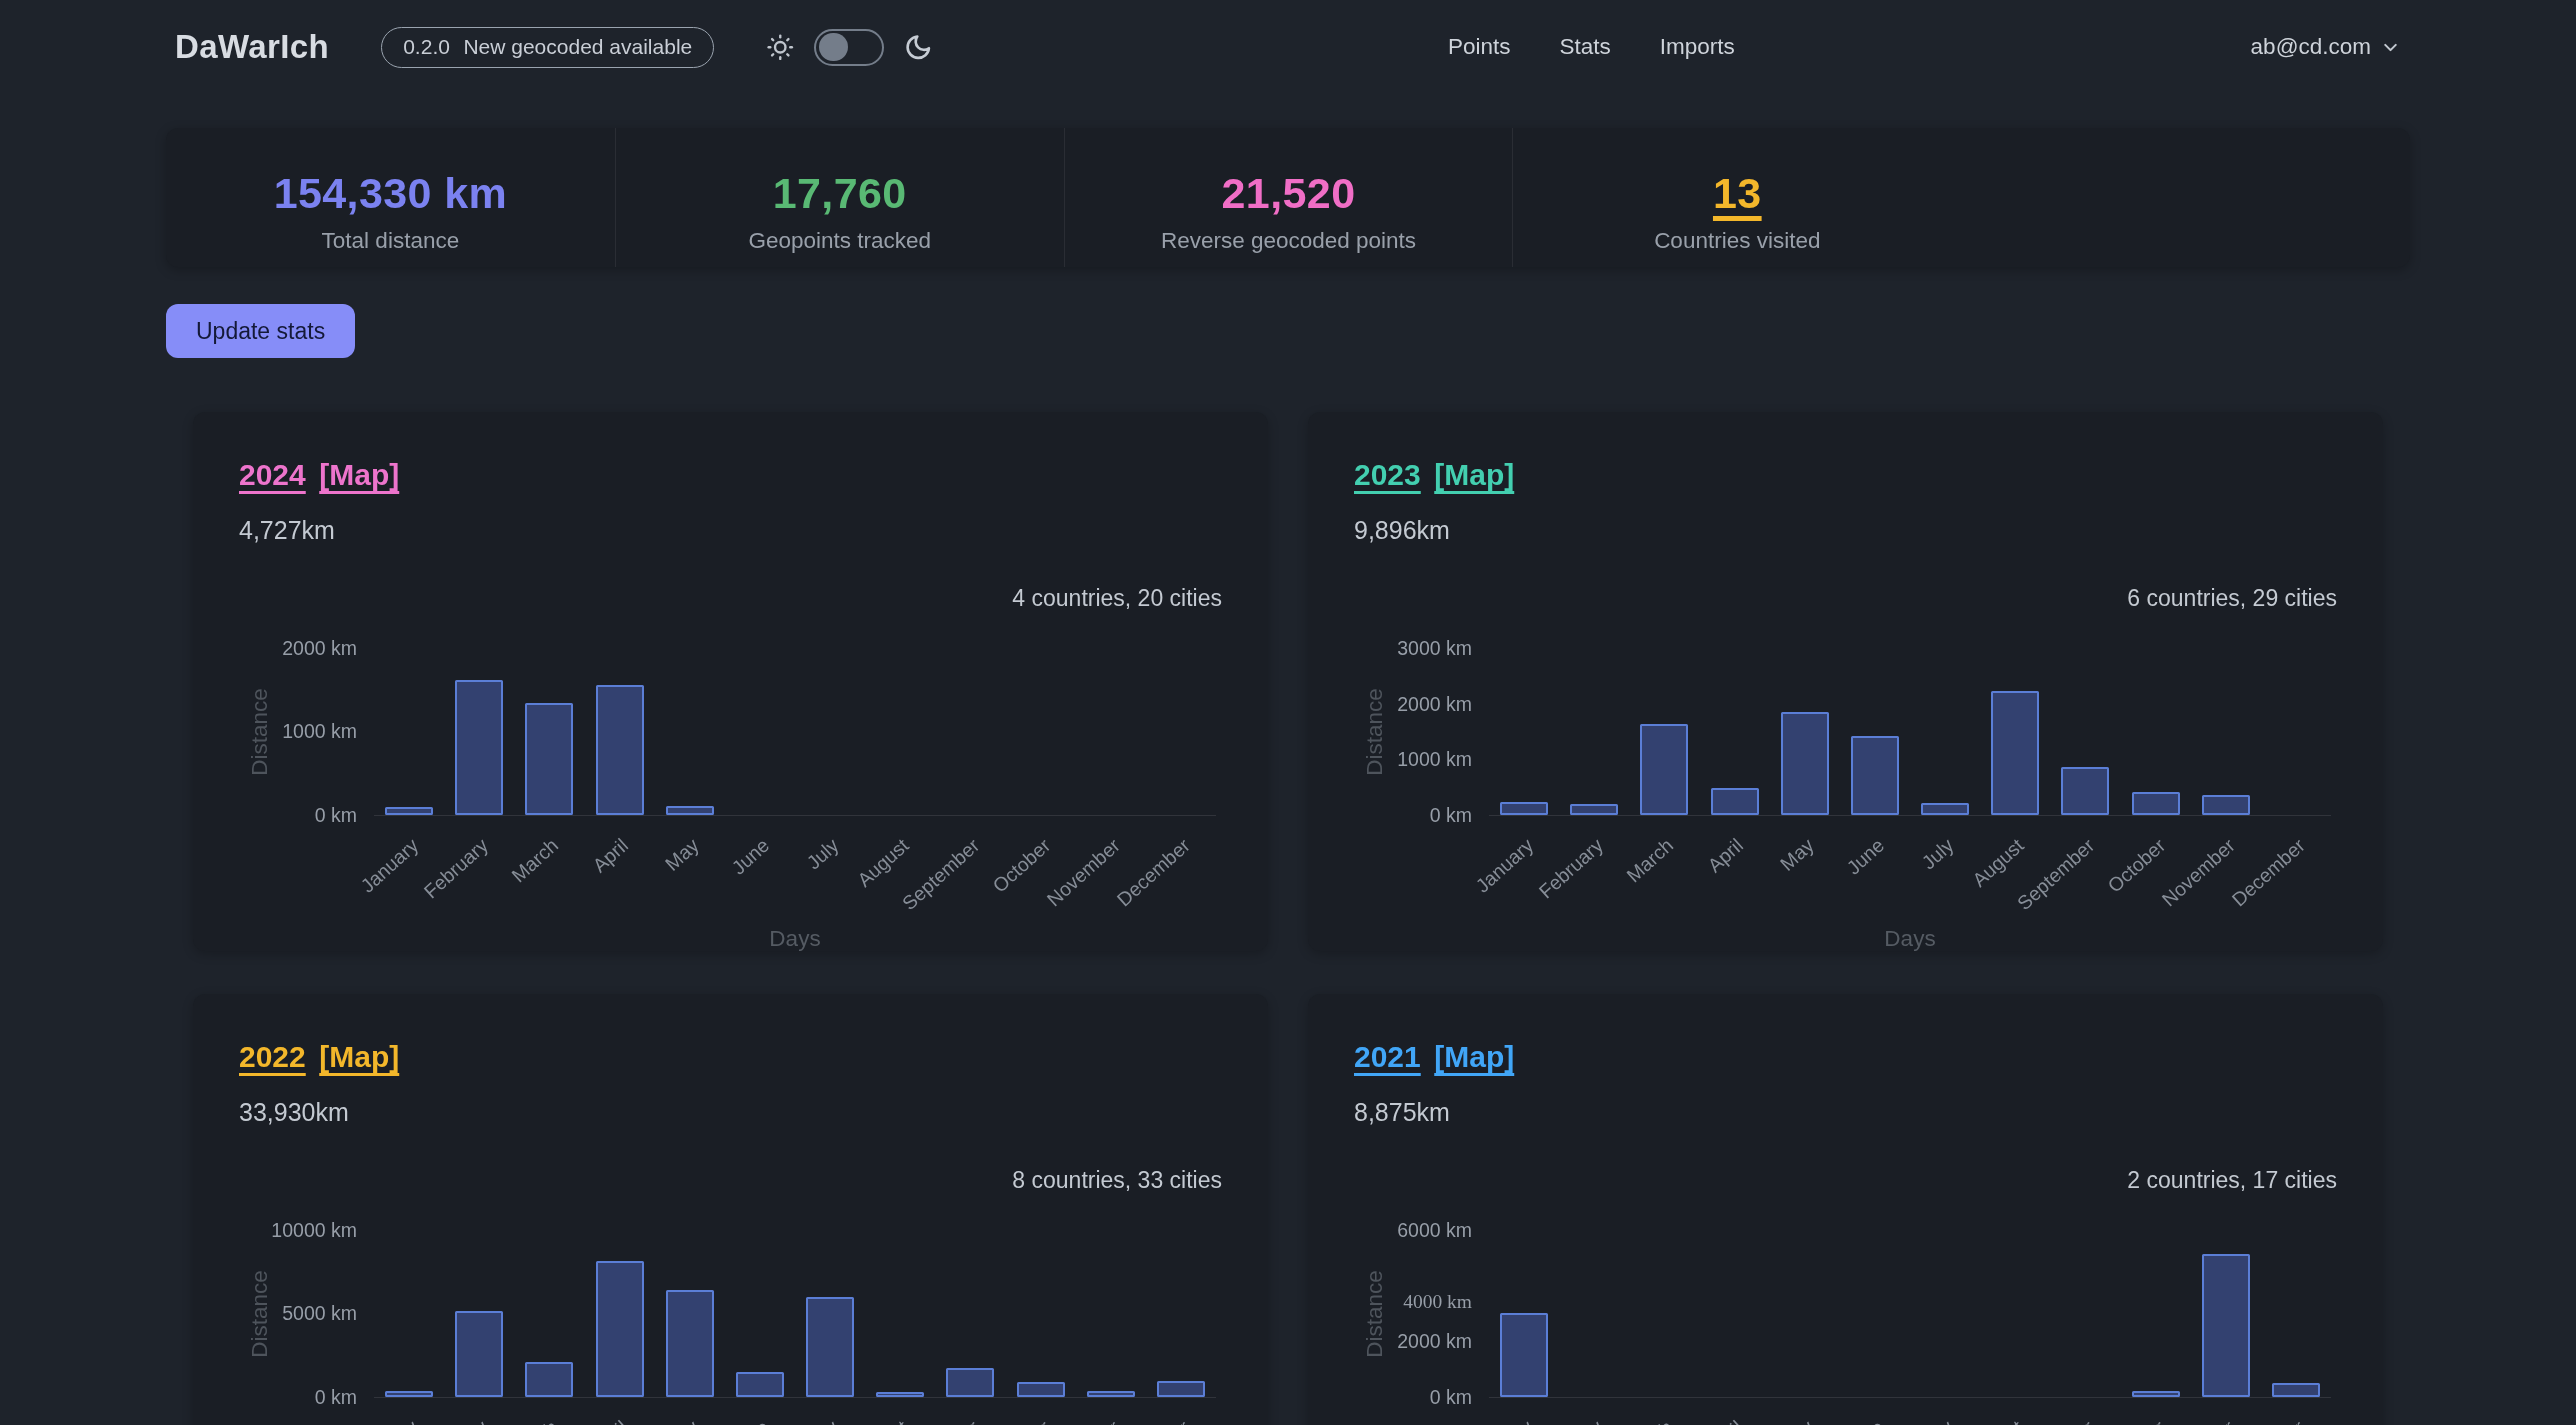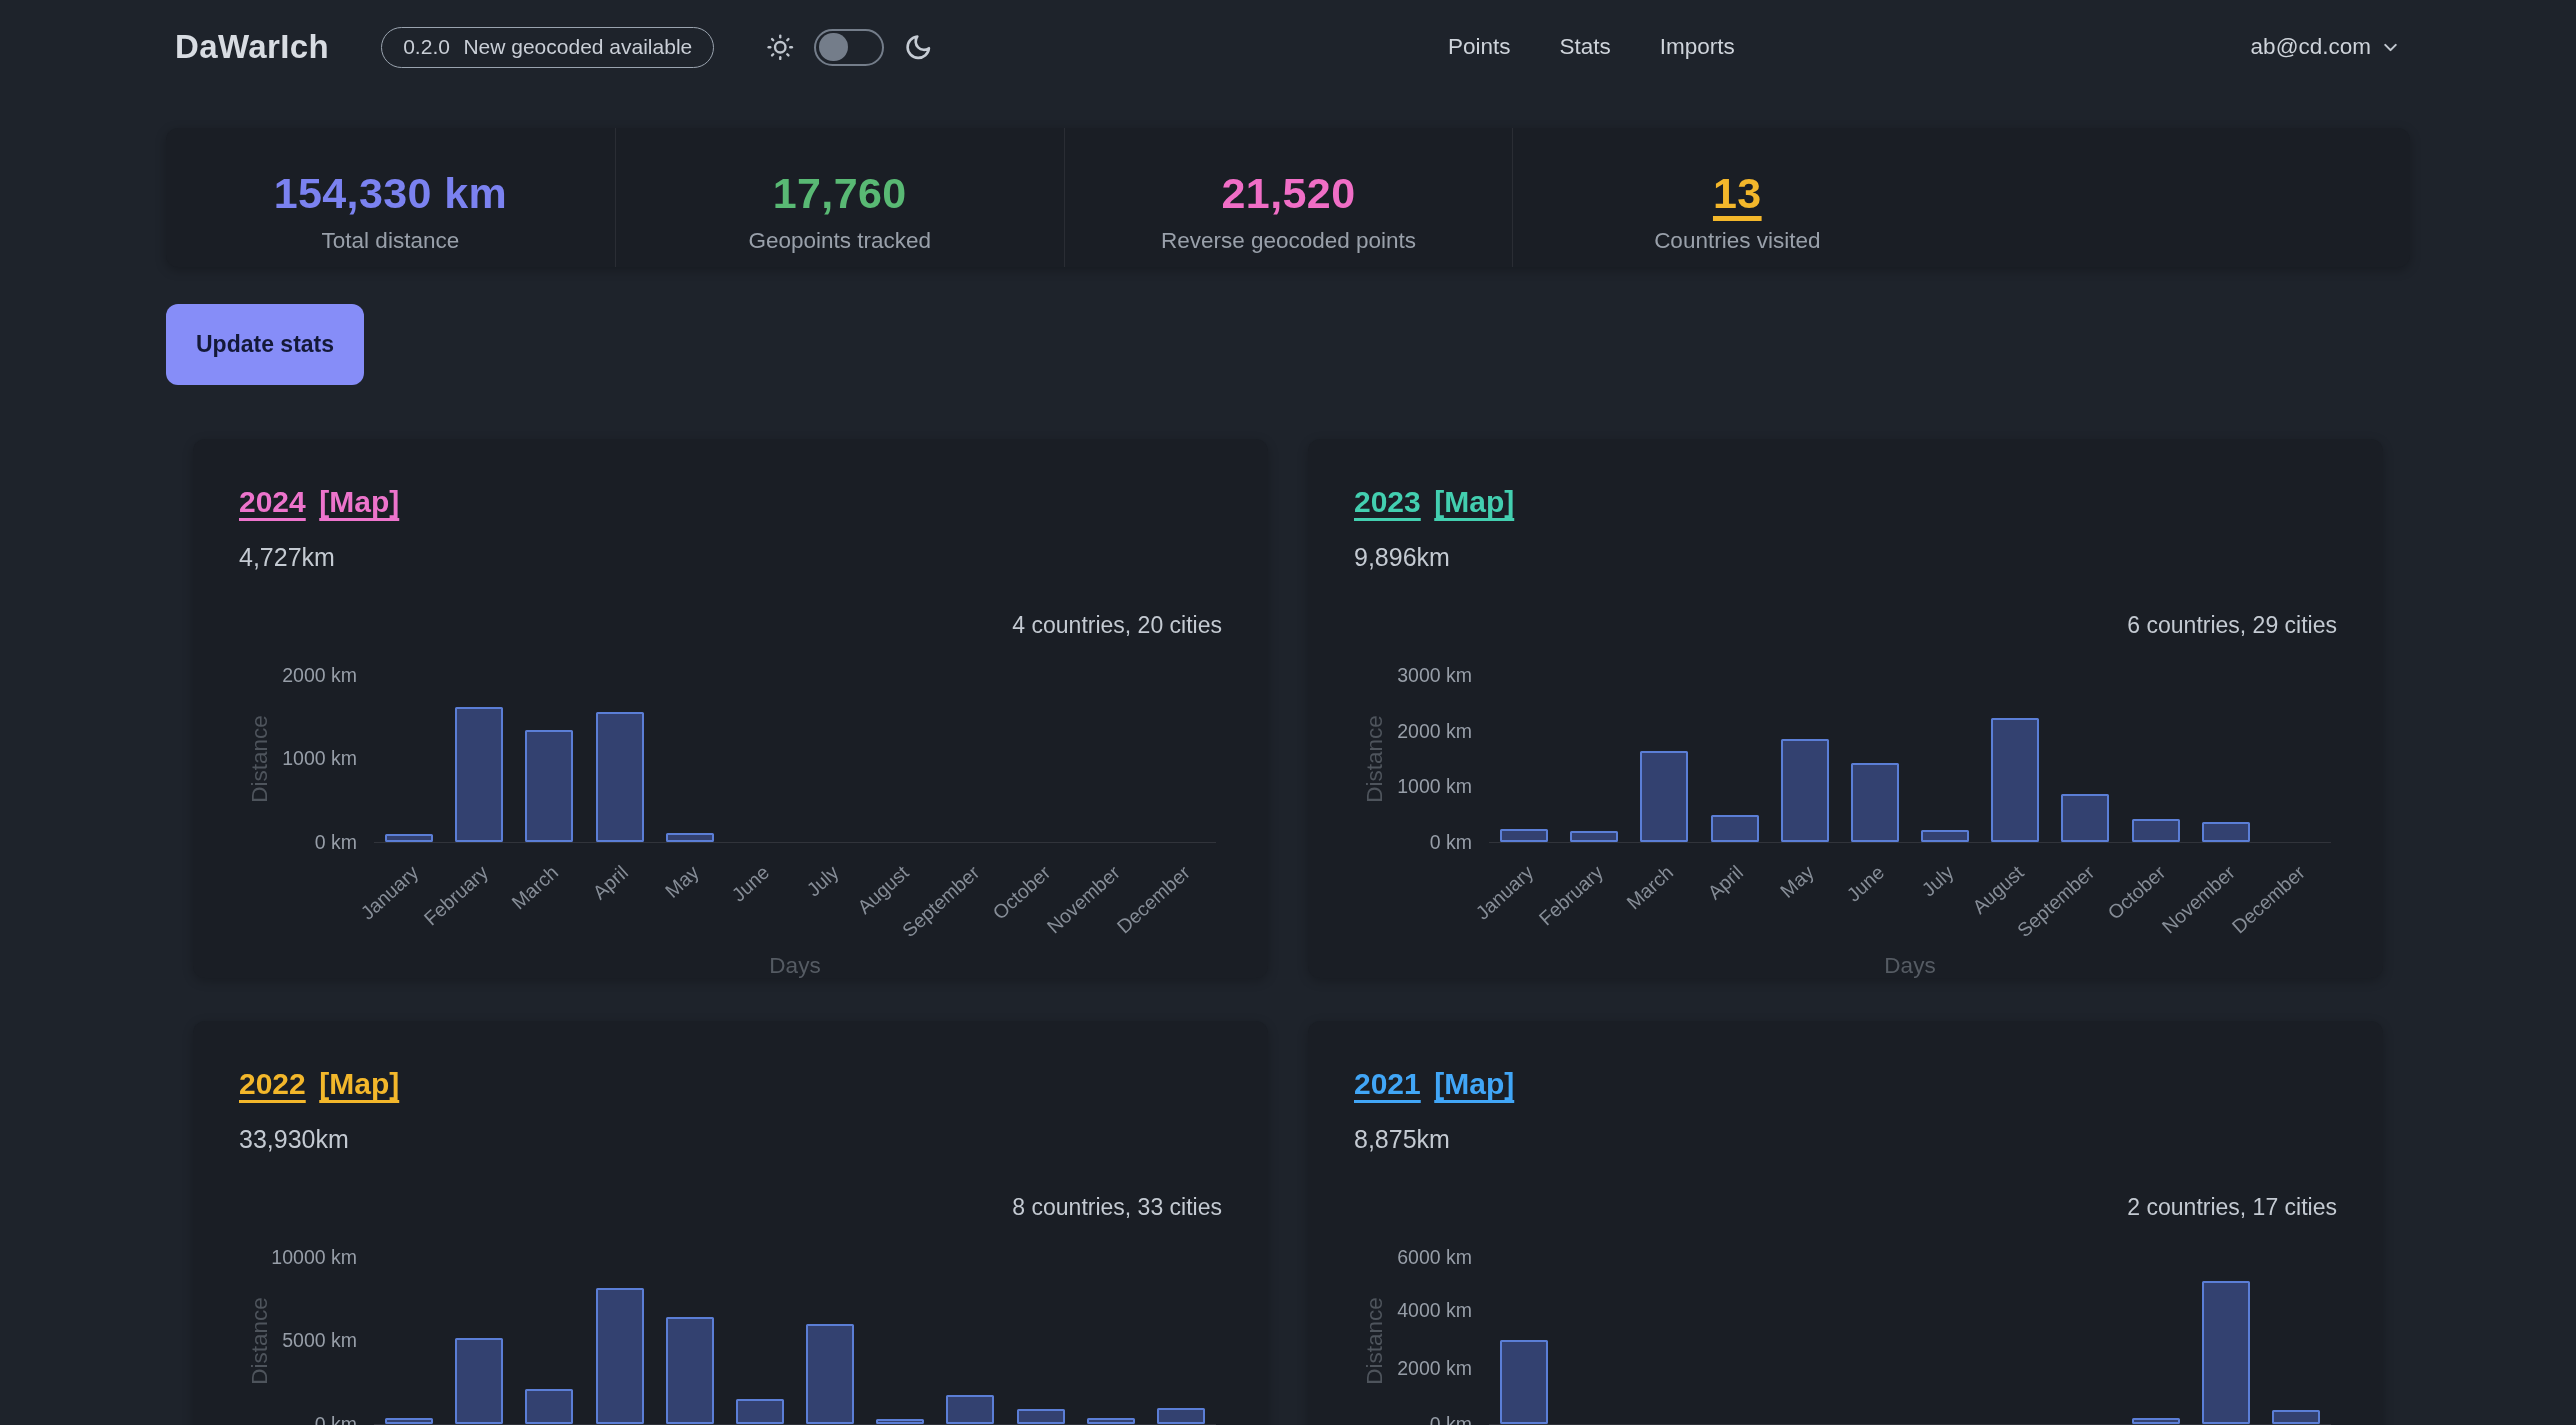--- a/index.html
+++ b/index.html
@@ -56,23 +56,23 @@
   .stat-value { font-size:43px; font-weight:800; letter-spacing:0.4px;margin-top:28px; }
   .stat-value.underlined { text-decoration:underline; text-decoration-thickness:4.5px; text-underline-offset:7.5px; cursor:pointer; }
   .stat-label { font-size:22.5px; color:#99a0aa; }
 
   
   .update {
     display:block;
     margin:37px 0 0 166px;
     background:#868df8; color:#141938;
     border:none; border-radius:12px;
-    padding:0 30px; height:81px;
+    padding:0 30px; height:54px;
     font-family:"Liberation Sans", sans-serif;
-    font-size:23px; font-weight:700; cursor:pointer;
+    font-size:23px; font-weight:400; cursor:pointer;
   }
 
   
   .cards {
     margin:54px 193px 0 193px;
     display:grid;
     grid-template-columns:1fr 1fr;
     column-gap:40px; row-gap:43px;
   }
   .card {
@@ -303,21 +303,21 @@
   <article class="card">
     <div class="card-head">
       <a class="year-link" style="color: rgb(65, 166, 247);">2021</a>
       <a class="map-link" style="color: rgb(65, 166, 247);">[Map]</a>
     </div>
     <div class="dist">8,875km</div>
     <div class="summary">2 countries, 17 cities</div>
     <div class="chart">
         <div class="tick-label" style="top: 190px;">0 km</div>
         <div class="tick-label" style="top: 134px;">2000 km</div>
-        <div class="tick-label" style="top: 76px;">4000 km</div>
+        <div class="tick-label" style="top: 95px; font-family: Liberation Serif, serif;">4000 km</div>
         <div class="tick-label" style="top: 23px;">6000 km</div>
         <div class="axis-line" style="left: 135px; top: 201px; width: 842px;"></div>
         <span class="y-axis-title" style="left: 21px; top: 118px;">Distance</span>
         <div class="bar" style="left: 146px; width: 48px; height: 84px; bottom: 121px; background: rgb(51, 65, 112); border-color: rgb(91, 126, 214);"></div>
         <span class="month-label" style="top: 217px; right: 807px;">January</span>
         <span class="month-label" style="top: 217px; right: 737px;">February</span>
         <span class="month-label" style="top: 217px; right: 667px;">March</span>
         <span class="month-label" style="top: 217px; right: 597px;">April</span>
         <span class="month-label" style="top: 217px; right: 526px;">May</span>
         <span class="month-label" style="top: 217px; right: 456px;">June</span>

